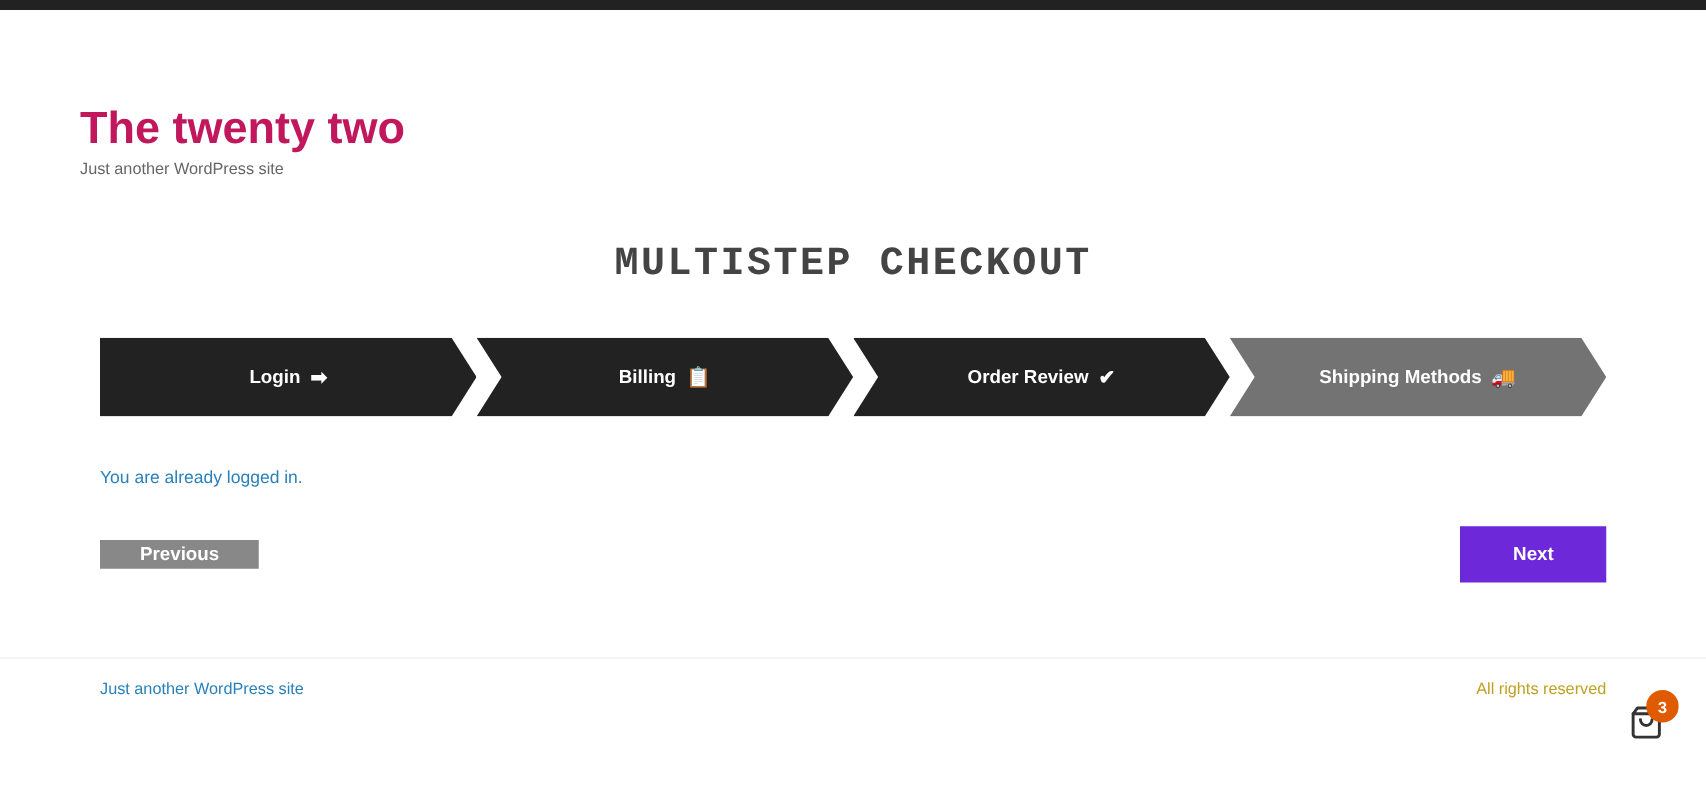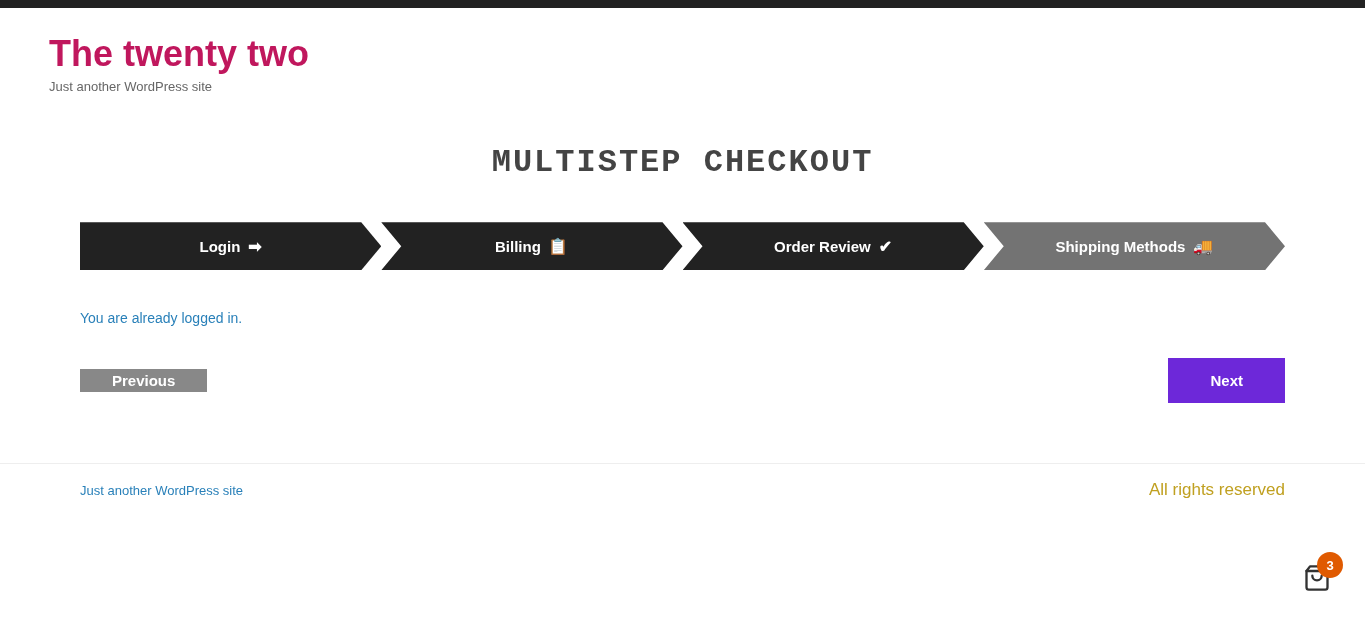--- a/index.html
+++ b/index.html
@@ -13,21 +13,22 @@
 
     
     .top-bar {
       background: #222;
       height: 8px;
       width: 100%;
     }
 
     
     .header {
-      padding: 24px 80px 20px 49px;
+      padding: 24px 80px 20px 64px;
+      margin-top: 48px;
     }
     .site-title {
       font-size: 36px;
       font-weight: bold;
       color: #c0175d;
       line-height: 1.2;
     }
     .site-tagline {
       font-size: 13px;
       color: #666;
@@ -56,21 +57,21 @@
       align-items: center;
       margin-bottom: 40px;
       gap: 0;
     }
 
     .step {
       display: flex;
       align-items: center;
       justify-content: center;
       position: relative;
-      height: 48px;
+      height: 63px;
       flex: 1;
       color: #fff;
       font-size: 15px;
       font-weight: 600;
       cursor: pointer;
       clip-path: polygon(0 0, calc(100% - 20px) 0, 100% 50%, calc(100% - 20px) 100%, 0 100%, 20px 50%);
     }
 
     .step:first-child {
       clip-path: polygon(0 0, calc(100% - 20px) 0, 100% 50%, calc(100% - 20px) 100%, 0 100%);
@@ -137,21 +138,21 @@
       border-top: 1px solid #eee;
       margin-top: 20px;
     }
 
     .footer-left {
       font-size: 13px;
       color: #2980b9;
     }
 
     .footer-right {
-      font-size: 17px;
+      font-size: 13px;
       color: #c0a020;
     }
 
     
     .cart-widget {
       position: fixed;
       bottom: 40px;
       right: 30px;
       display: flex;
       flex-direction: column;

